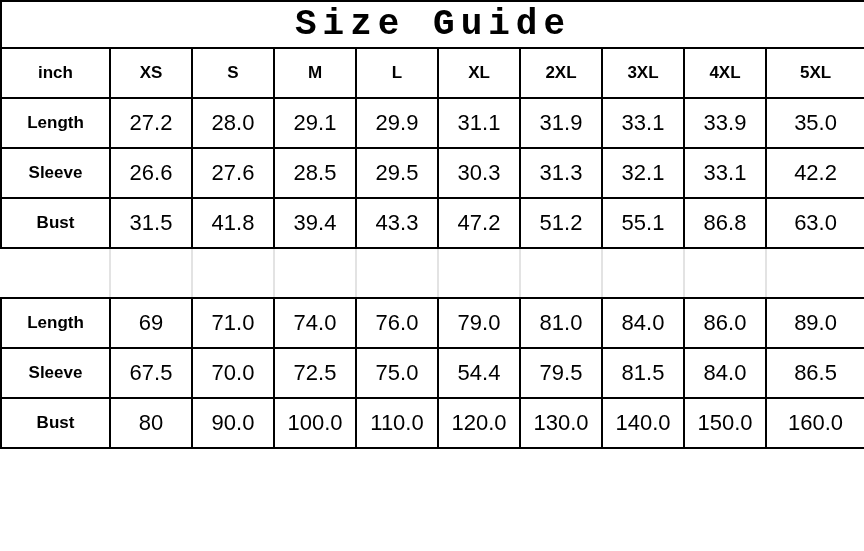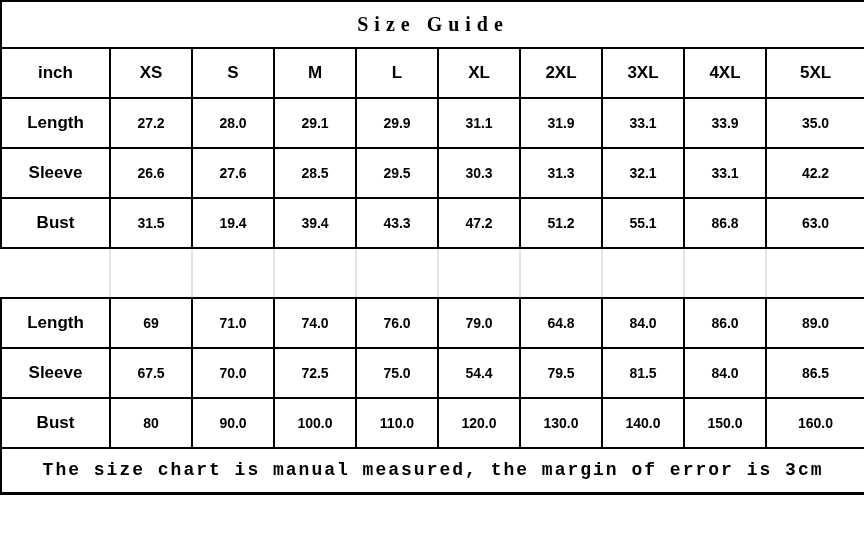--- a/index.html
+++ b/index.html
@@ -29,35 +29,35 @@
   }
   col.c-label { width: 109px; }
   col.c-size  { width: 82px; }
   col.c-size-last { width: 99px; }
 
   tr { height: 50px; }
   tr.title-row { height: 47px; }
   tr.footer-row { height: 45px; }
 
   .title-cell {
-    font-family: Liberation Serif, serif;
+    font-family: Liberation Mono, monospace;
     font-weight: bold;
-    font-size: 20px;
+    font-size: 36px;
     letter-spacing: 6px;
   }
   .label-cell, .size-cell {
     font-family: "Liberation Sans", "DejaVu Sans", sans-serif;
     font-weight: bold;
     font-size: 17px;
     margin-left: 22px;
   }
   .value-cell {
     font-family: "Liberation Sans", "DejaVu Sans", sans-serif;
-    font-weight: bold;
-    font-size: 14px;
+    font-weight: normal;
+    font-size: 22px;
   }
   
   tr.spacer-row td {
     border-top: 2px solid #000000;
     border-bottom: 2px solid #000000;
     border-left: 2px solid #e3e3e3;
     border-right: 2px solid #e3e3e3;
   }
   tr.spacer-row td.sp-first { border-left: none; }
   tr.spacer-row td.sp-last  { border-right: none; }
@@ -128,21 +128,21 @@
       <td class="value-cell">30.3</td>
       <td class="value-cell">31.3</td>
       <td class="value-cell">32.1</td>
       <td class="value-cell">33.1</td>
       <td class="value-cell">42.2</td>
     </tr>
 
     <tr>
       <td class="label-cell">Bust</td>
       <td class="value-cell">31.5</td>
-      <td class="value-cell">19.4</td>
+      <td class="value-cell">41.8</td>
       <td class="value-cell">39.4</td>
       <td class="value-cell">43.3</td>
       <td class="value-cell">47.2</td>
       <td class="value-cell">51.2</td>
       <td class="value-cell">55.1</td>
       <td class="value-cell">86.8</td>
       <td class="value-cell">63.0</td>
     </tr>
 
     <tr class="spacer-row">
@@ -159,21 +159,21 @@
     </tr>
 
 
     <tr>
       <td class="label-cell">Length</td>
       <td class="value-cell">69</td>
       <td class="value-cell">71.0</td>
       <td class="value-cell">74.0</td>
       <td class="value-cell">76.0</td>
       <td class="value-cell">79.0</td>
-      <td class="value-cell">64.8</td>
+      <td class="value-cell">81.0</td>
       <td class="value-cell">84.0</td>
       <td class="value-cell">86.0</td>
       <td class="value-cell">89.0</td>
     </tr>
 
     <tr>
       <td class="label-cell">Sleeve</td>
       <td class="value-cell">67.5</td>
       <td class="value-cell">70.0</td>
       <td class="value-cell">72.5</td>
@@ -191,18 +191,15 @@
       <td class="value-cell">90.0</td>
       <td class="value-cell">100.0</td>
       <td class="value-cell">110.0</td>
       <td class="value-cell">120.0</td>
       <td class="value-cell">130.0</td>
       <td class="value-cell">140.0</td>
       <td class="value-cell">150.0</td>
       <td class="value-cell">160.0</td>
     </tr>
 
-    <tr class="footer-row">
-      <td colspan="10" class="footer-cell">The size chart is manual measured, the margin of error is 3cm</td>
-    </tr>
   </tbody>
     </table>
 </div>
 
 </body></html>

